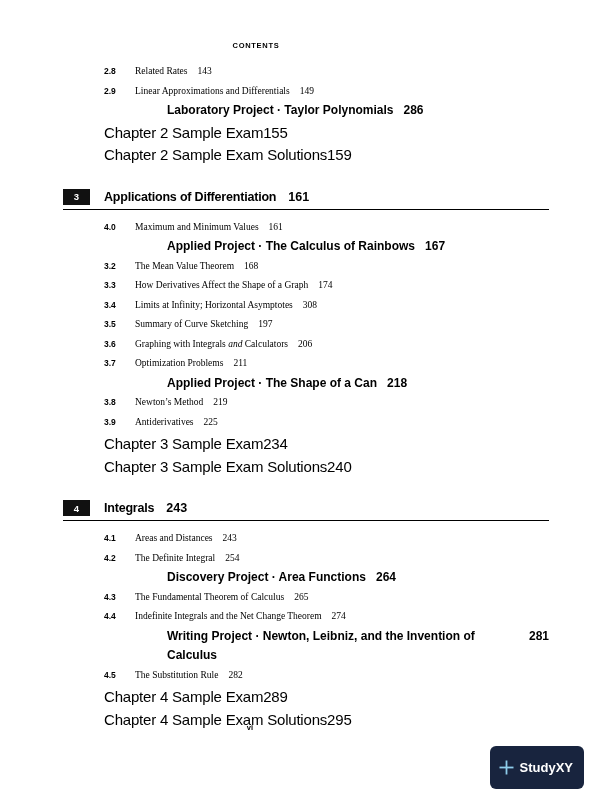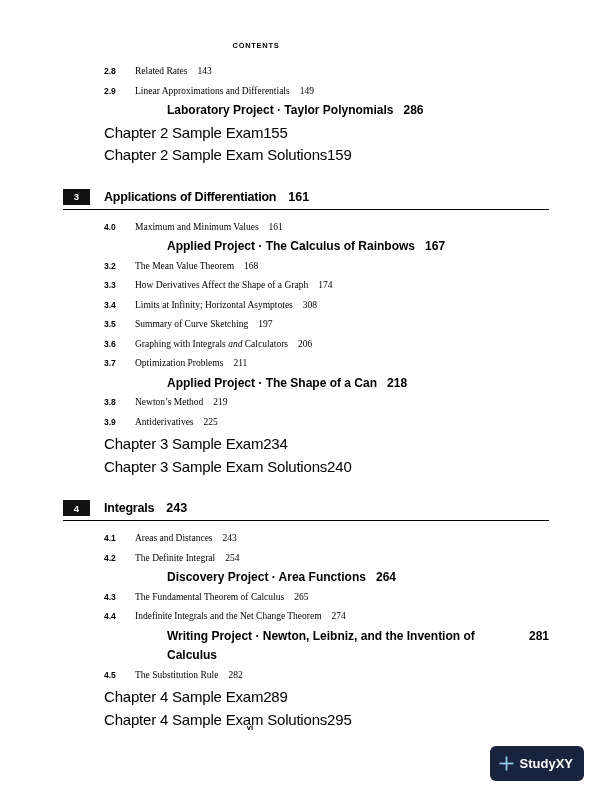--- a/index.html
+++ b/index.html
@@ -71,21 +71,21 @@
     margin-top:4px;border-bottom:1.2px solid #000;width:486px;height:0;
   }
   .page-footer{
     position:absolute;top:723px;left:0;width:500px;
     text-align:center;
     font-family:"Liberation Sans",sans-serif;
     font-weight:bold;font-size:7.5px;
   }
   .brand-badge{
     position:absolute;right:28px;top:746px;
-    height:35px;padding:0 11px 0 9px;
+    height:43px;padding:0 11px 0 9px;
     border-radius:6px;
     display:flex;align-items:center;gap:6px;
   }
   .brand-badge .brand-text{
     font-family:"Liberation Sans",sans-serif;
     font-weight:bold;font-size:13px;
   }
 </style>
 </head>
 <body>

